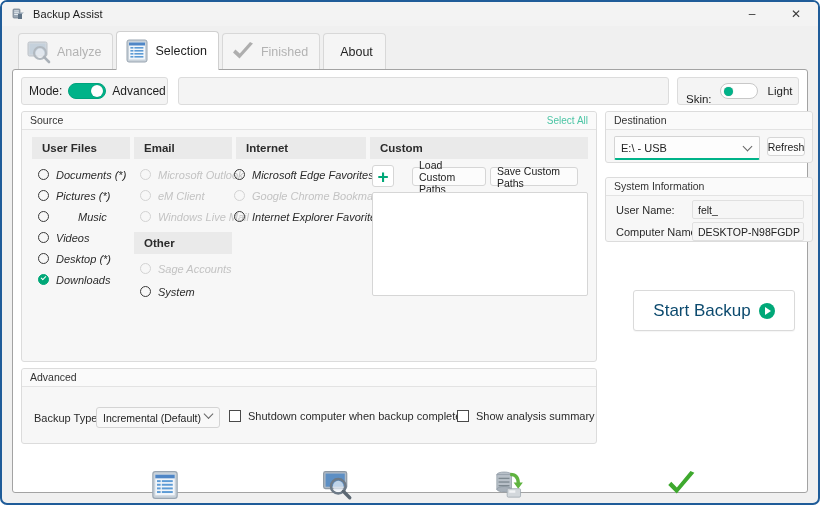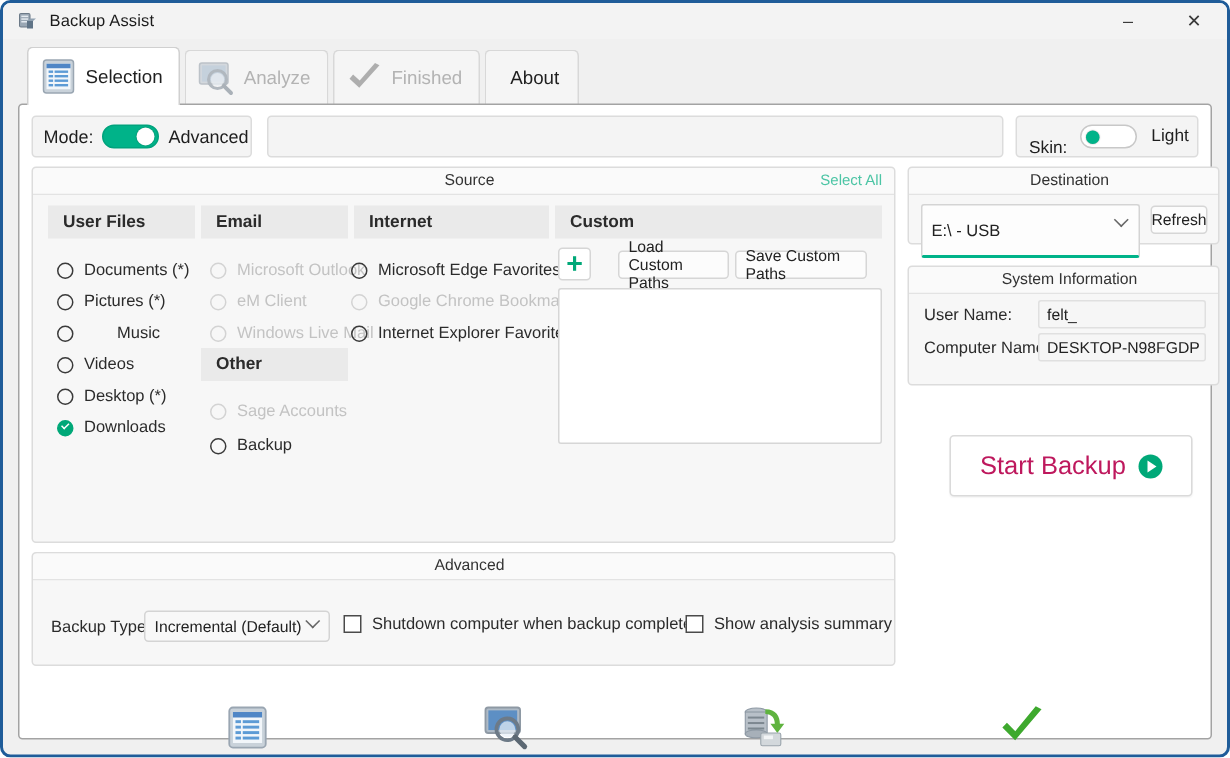--- a/index.html
+++ b/index.html
@@ -115,34 +115,33 @@
     background: #f7f7f7; box-sizing: border-box;
   }
   .group > .gtitle {
     height: 17px; line-height: 17px;
     background: #fafafa;
     border-bottom: 1px solid #e3e3e3;
     font-size: 10.5px; color: #333;
     padding-left: 8px;
     border-radius: 3px 3px 0 0;
     position: relative;
-    text-align: center;
   }
   .select-all {
     position:absolute; right: 8px; top: 0; font-size: 10px; color: #4cc5a5;
   }
 
   
   #sourceGroup { left: 8px; top: 41px; width: 576px; height: 251px; }
   .colhead {
     position: absolute; height: 22px; line-height: 22px;
     background: #eaeaea; font-size: 11.5px; font-weight: bold; color: #2b2b2b;
     padding-left: 10px; box-sizing: border-box;
   }
-  .radio-row { position: absolute; display: flex; align-items: flex-end; height: 17px; }
+  .radio-row { position: absolute; display: flex; align-items: flex-start; height: 17px; font-style: italic; }
   .radio {
     width: 11px; height: 11px; border-radius: 50%;
     border: 1.6px solid #3a3a3a; box-sizing: border-box; flex: none;
   }
   .radio.dim { border-color: #d3d3d3; }
   .radio.checked {
     background: #00a878; border-color: #00a878; position: relative;
   }
   .radio.checked::after {
     content: ""; position:absolute; left: 2.1px; top: 1.1px;
@@ -189,44 +188,44 @@
   .chk-row { position:absolute; display:flex; align-items:center; }
   .chk {
     width: 12px; height: 12px; border: 1.4px solid #4a4a4a;
     background: #fff; box-sizing: border-box; flex:none;
   }
   .chk-label { font-size: 11px; color: #2b2b2b; margin-left: 7px; white-space: nowrap; }
 
   
   #destGroup { left: 592px; top: 41px; width: 208px; height: 52px; }
   .combo {
-    position: absolute; height: 36px; background: #fdfdfd;
+    position: absolute; height: 24px; background: #fdfdfd;
     border: 1px solid #d4d4d4; border-bottom: 2px solid #00b389;
     box-sizing: border-box; font-size: 11px; color: #222;
     display:flex; align-items:center; padding-left: 6px; border-radius: 2px;
   }
   .combo .chev {
     position:absolute; right: 8px; top: 6px;
     width: 6px; height: 6px; border-right: 1.2px solid #666; border-bottom: 1.2px solid #666;
     transform: rotate(45deg);
   }
-  #sysGroup { left: 592px; top: 107px; width: 208px; height: 80px; }
+  #sysGroup { left: 592px; top: 107px; width: 208px; height: 65px; }
   .field {
     position:absolute; height: 19px; background: #f6f6f6;
     border: 1px solid #e0e0e0; border-radius: 2px; box-sizing: border-box;
     font-size: 10.5px; color: #222; display:flex; align-items:center; padding-left: 5px;
   }
   .startbtn {
     position:absolute; left: 620px; top: 220px; width: 162px; height: 41px;
     background: #fff; border: 1px solid #dadada; border-radius: 3px;
     display:flex; align-items:center; justify-content:center;
     box-sizing: border-box;
     box-shadow: 0 1px 1px rgba(0,0,0,.04);
   }
-  .startbtn .t { font-size: 17px; color: #be185d; }
+  .startbtn .t { font-size: 17px; color: #0c4a6e; }
   .play {
     width: 16px; height: 16px; border-radius: 50%; background: #00a878;
     margin-left: 8px; position: relative;
   }
   .play::after {
     content:""; position:absolute; left: 6px; top: 4px;
     border-left: 6px solid #fff; border-top: 4px solid transparent; border-bottom: 4px solid transparent;
   }
 
   
@@ -250,20 +249,33 @@
         <path d="M7 7 l2 -1.6 l4 0 l-2 1.6z" fill="#8fa0b0"></path>
       </svg>
     </span>
     <span class="tb-title">Backup Assist</span>
     <span class="tb-spacer"></span>
     <span class="tb-btn">–</span>
     <span class="tb-btn close">✕</span>
   </div>
 
   <div class="tabstrip">
+
+    <div class="tab disabled">
+      <span class="tab-icon">
+        <svg width="28" height="28" viewBox="0 0 28 28" opacity=".55">
+          <rect x="3" y="4" width="19" height="14" rx="1.5" fill="#b9c2cb" stroke="#8e99a4"></rect>
+          <rect x="4.6" y="5.6" width="15.8" height="10.8" fill="#9fb4c9"></rect>
+          <circle cx="15" cy="15" r="6" fill="none" stroke="#7a8794" stroke-width="2"></circle>
+          <circle cx="15" cy="15" r="4.4" fill="#dfe8f1" opacity=".75"></circle>
+          <path d="M19.2 19.2 L24 24" stroke="#6d7a87" stroke-width="2.6" stroke-linecap="round"></path>
+        </svg>
+      </span>
+      <span class="tab-label">Analyze</span>
+    </div>
 
     <div class="tab active">
       <span class="tab-icon">
         <svg width="28" height="28" viewBox="0 0 28 28">
           <rect x="4" y="3" width="20" height="22" rx="2" fill="#c9d2da" stroke="#9aa6b2" stroke-width="1"></rect>
           <rect x="6" y="5.5" width="16" height="17" fill="#f2f6fa"></rect>
           <rect x="6" y="5.5" width="16" height="3" fill="#4f86c6"></rect>
           <g fill="#5d9bd5">
             <rect x="7.4" y="10" width="3" height="1.6"></rect>
               <rect x="11.4" y="10" width="9" height="1.6"></rect>
@@ -274,33 +286,20 @@
             <rect x="7.4" y="19" width="3" height="1.6"></rect>
               <rect x="11.4" y="19" width="9" height="1.6"></rect>
           </g>
         </svg>
       </span>
       <span class="tab-label">Selection</span>
     </div>
 
     <div class="tab disabled">
       <span class="tab-icon">
-        <svg width="28" height="28" viewBox="0 0 28 28" opacity=".55">
-          <rect x="3" y="4" width="19" height="14" rx="1.5" fill="#b9c2cb" stroke="#8e99a4"></rect>
-          <rect x="4.6" y="5.6" width="15.8" height="10.8" fill="#9fb4c9"></rect>
-          <circle cx="15" cy="15" r="6" fill="none" stroke="#7a8794" stroke-width="2"></circle>
-          <circle cx="15" cy="15" r="4.4" fill="#dfe8f1" opacity=".75"></circle>
-          <path d="M19.2 19.2 L24 24" stroke="#6d7a87" stroke-width="2.6" stroke-linecap="round"></path>
-        </svg>
-      </span>
-      <span class="tab-label">Analyze</span>
-    </div>
-
-    <div class="tab disabled">
-      <span class="tab-icon">
         <svg width="28" height="28" viewBox="0 0 28 28" opacity=".5">
           <path d="M4 14.5 L10.5 20.5 L24 5.5 L21 4 L10.8 15.6 L6.4 11.6 Z" fill="#6a6a6a"></path>
         </svg>
       </span>
       <span class="tab-label">Finished</span>
     </div>
 
     <div class="tab about">
       <span class="tab-label">About</span>
     </div>
@@ -375,21 +374,21 @@
         <span class="radio-label dim">Windows Live Mail</span>
       </div>
 
       <div class="colhead" style="left:112px; top:120px; width:98px;">Other</div>
       <div class="radio-row" style="left:118px; top:151px;">
         <span class="radio dim"></span>
         <span class="radio-label dim">Sage Accounts</span>
       </div>
       <div class="radio-row" style="left:118px; top:174px;">
         <span class="radio"></span>
-        <span class="radio-label">Backup</span>
+        <span class="radio-label">System</span>
       </div>
 
       <div class="radio-row" style="left:212px; top:57px;">
         <span class="radio"></span>
         <span class="radio-label">Microsoft Edge Favorites</span>
       </div>
       <div class="radio-row" style="left:212px; top:78px;">
         <span class="radio dim"></span>
         <span class="radio-label dim">Google Chrome Bookmarks</span>
       </div>

